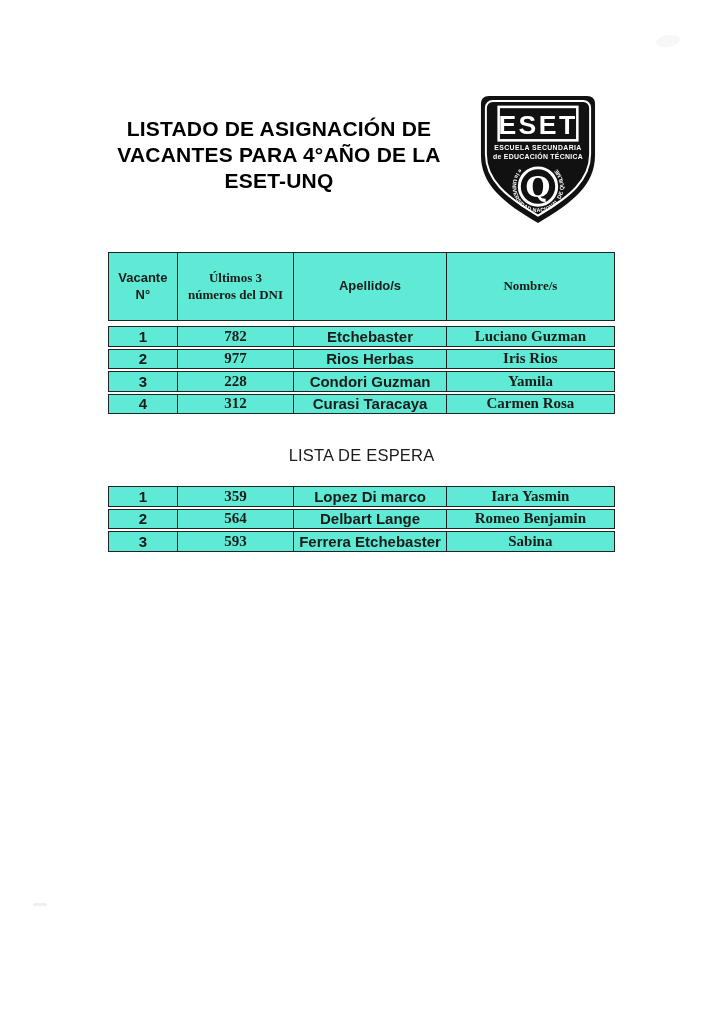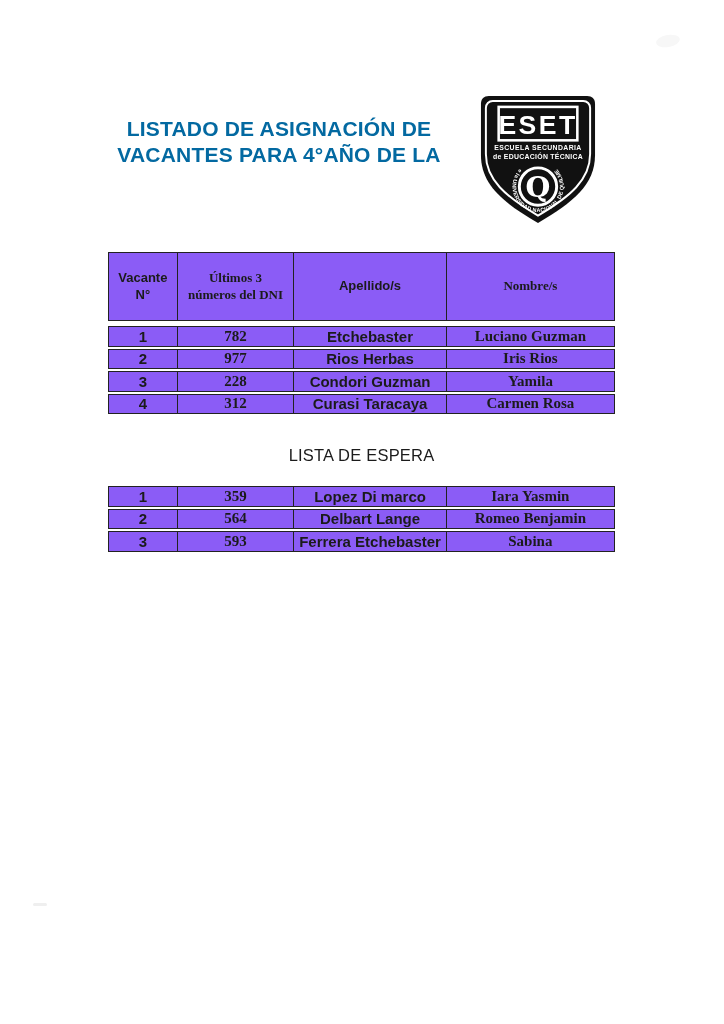--- a/index.html
+++ b/index.html
@@ -17,21 +17,21 @@
   .title {
     position: absolute;
     left: 104px;
     top: 116px;
     width: 350px;
     text-align: center;
     font-size: 21px;
     line-height: 26px;
     font-weight: bold;
     letter-spacing: 0.2px;
-    color: #0369a1;
+    color: #000000;
   }
 
   
   .logo {
     position: absolute;
     left: 479px;
     top: 96px;
     width: 118px;
     height: 128px;
   }
@@ -42,21 +42,21 @@
     left: 108px;
     width: 507px;
   }
   .table1 { top: 252px; }
   .table2 { top: 486px; }
 
   .trow {
     display: flex;
     border: 1.8px solid #222222;
     margin-bottom: 2px;
-    background: #8b5cf6;
+    background: #5eead4;
   }
   .thead { height: 67px; margin-bottom: 5px; }
   .trow.body-row { height: 18.5px; }
 
   .trow > div {
     box-sizing: border-box;
     display: flex;
     align-items: center;
     justify-content: center;
     text-align: center;
@@ -117,20 +117,21 @@
   }
 </style>
 </head>
 <body>
 
 <div class="page">
 
   <div class="title">
     <div>LISTADO DE ASIGNACIÓN DE</div>
     <div>VACANTES PARA 4°AÑO DE LA</div>
+    <div>ESET-UNQ</div>
   </div>
 
   <svg class="logo" viewBox="0 0 120 130" aria-hidden="true">
     <path d="M10,0 H110 C115,0 118,3 118,8 V60 C118,90 96,108 60,129 C24,108 2,90 2,60 V8 C2,3 5,0 10,0 Z" fill="#111111"></path>
     <path d="M14,5 H106 C110,5 113,8 113,12 V59 C113,85 93,102 60,121.5 C27,102 7,85 7,59 V12 C7,8 10,5 14,5 Z" fill="none" stroke="#ffffff" stroke-width="2"></path>
     <rect x="20" y="11" width="80" height="34" fill="none" stroke="#ffffff" stroke-width="2.6"></rect>
     <text x="60" y="38.5" text-anchor="middle" fill="#ffffff" font-family="Liberation Sans, sans-serif" font-weight="bold" font-size="27" letter-spacing="2.5">ESET</text>
     <text x="60" y="54.5" text-anchor="middle" fill="#ffffff" font-family="Liberation Sans, sans-serif" font-weight="bold" font-size="7" letter-spacing="0.4">ESCUELA SECUNDARIA</text>
     <text x="60" y="63.5" text-anchor="middle" fill="#ffffff" font-family="Liberation Sans, sans-serif" font-weight="bold" font-size="7" letter-spacing="0.3">de EDUCACIÓN TÉCNICA</text>
     <circle cx="60" cy="92" r="19" fill="none" stroke="#ffffff" stroke-width="3"></circle>

